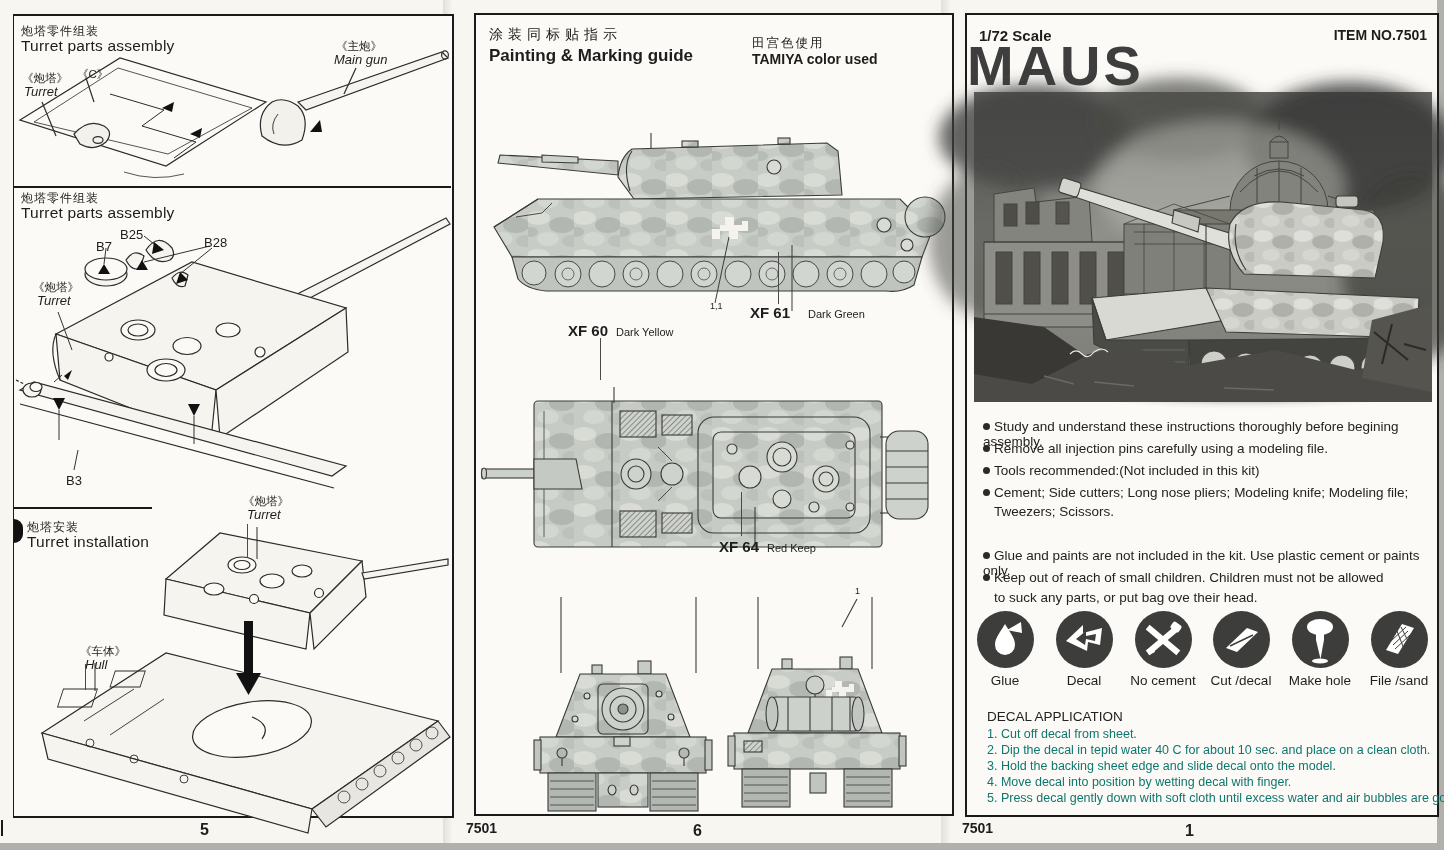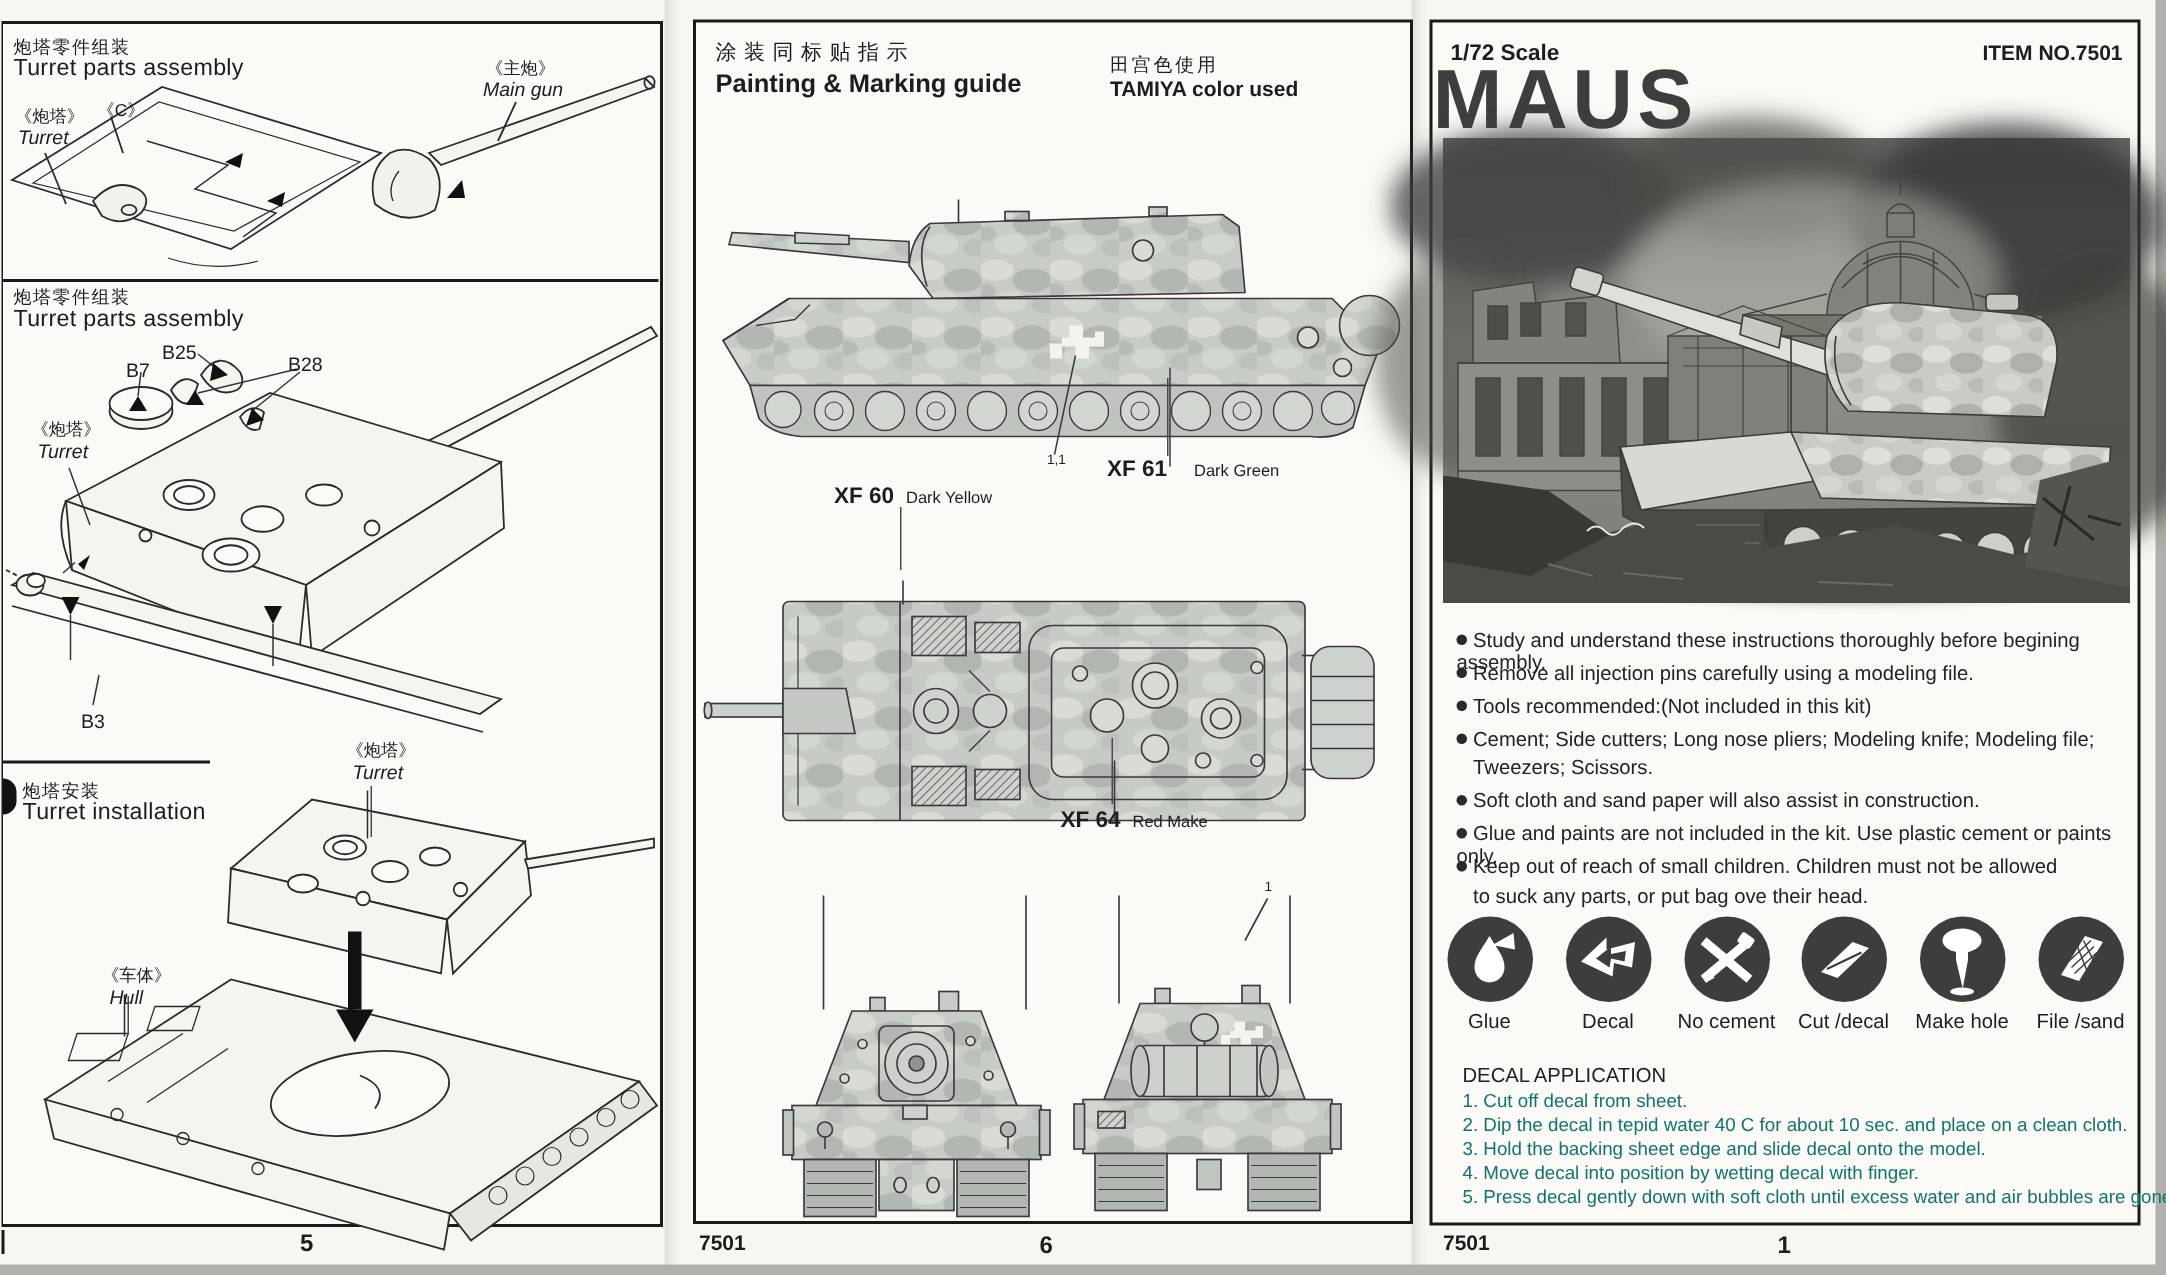--- a/index.html
+++ b/index.html
@@ -1,19 +1,19 @@
 <!DOCTYPE html>
 <html><head>
 <meta charset="utf-8">
 <style>
   html,body{margin:0;padding:0;background:#b1b0aa;}
   #sheet{position:relative;width:1444px;height:850px;overflow:hidden;
          font-family:"Liberation Sans","DejaVu Sans",sans-serif;color:#1d1d1d;}
   #paper{position:absolute;left:0;top:0;width:1437px;height:843px;background:#f7f6f1;}
-  .panel{position:absolute;background:#fbfaf6;border:2px solid #1a1a1a;box-sizing:border-box;}
+  .panel{position:absolute;background:#fbfaf6;border:2px solid #1a1a1a;box-sizing:border-box;margin-left:12px;}
   .crease{position:absolute;top:0;height:843px;width:18px;
           background:linear-gradient(to right,rgba(90,90,85,.14),rgba(255,255,255,0) 55%);}
   .lbl{position:absolute;white-space:nowrap;line-height:1.05;}
   .zh{font-size:11.5px;}
   .en{font-size:13px;font-style:italic;}
   .hdr-zh{font-size:12px;letter-spacing:1px;}
   .hdr-en{font-size:15.5px;letter-spacing:.2px;}
   .part{font-size:13px;}
   .code{font-size:15px;font-weight:bold;}
   .cname{font-size:11px;margin-left:6px;}
@@ -326,21 +326,21 @@
       <line x1="404" y1="80" x2="446" y2="80" fill="none"></line>
       <line x1="404" y1="96" x2="446" y2="96" fill="none"></line>
       <line x1="404" y1="112" x2="446" y2="112" fill="none"></line>
       <line x1="398" y1="50" x2="406" y2="50" fill="none"></line>
       <line x1="398" y1="126" x2="406" y2="126" fill="none"></line>
       <line x1="132" y1="0" x2="132" y2="16" fill="none"></line>
       <line x1="273" y1="160" x2="273" y2="120" fill="none"></line>
     </g>
   </svg>
   <div class="lbl code" style="left:243px;top:524px">XF 64</div>
-  <div class="lbl cname" style="left:285px;top:528px">Red Make</div>
+  <div class="lbl cname" style="left:285px;top:528px">Red Keep</div>
 
   <svg width="190" height="212" style="left:52px;top:582px" viewBox="0 0 190 212">
     <g stroke="#3a3a3a" stroke-width="1.1">
       <line x1="33" y1="0" x2="33" y2="76" fill="none"></line>
       <line x1="168" y1="0" x2="168" y2="76" fill="none"></line>
       <rect x="64" y="68" width="10" height="9" fill="#c7ccc6"></rect>
       <rect x="110" y="64" width="13" height="13" fill="#c7ccc6"></rect>
       <polygon points="52,77 138,77 162,140 28,140" fill="url(#cA)"></polygon>
       <rect x="70" y="87" width="50" height="50" rx="5" fill="url(#cA)"></rect>
       <circle cx="95" cy="112" r="21" fill="#ccd1cb"></circle>
@@ -517,21 +517,20 @@
     <path d="M400,240 l34,28 M418,232 l-10,40 M430,252 l22,6" stroke="#2c2a28" stroke-width="2" fill="none"></path>
     <path d="M70,284 l30,8 M120,290 l40,4 M250,296 l50,2" stroke="#6b6962" stroke-width="1.5" fill="none"></path>
     <path d="M96,262 q6,-6 12,0 q6,6 12,-2 q8,-6 14,0" stroke="#e9e9e3" stroke-width="1.2" fill="none"></path>
   </svg>
 
   <div class="note-line" style="top:404px"><span class="dot"></span><span>Study and understand these instructions thoroughly before begining assembly.</span></div>
   <div class="note-line" style="top:426px"><span class="dot"></span><span>Remove all injection pins carefully using a modeling file.</span></div>
   <div class="note-line" style="top:448px"><span class="dot"></span><span>Tools recommended:(Not included in this kit)</span></div>
   <div class="note-line" style="top:470px"><span class="dot"></span><span>Cement; Side cutters; Long nose pliers; Modeling knife; Modeling file;</span></div>
   <div class="note-line cont" style="top:489px"><span>Tweezers; Scissors.</span></div>
-  <div class="note-line" style="top:511px"><span class="dot"></span><span>Soft cloth and sand paper will also assist in construction.</span></div>
   <div class="note-line" style="top:533px"><span class="dot"></span><span>Glue and paints are not included in the kit. Use plastic cement or paints only.</span></div>
   <div class="note-line" style="top:555px"><span class="dot"></span><span>Keep out of reach of small children. Children must not be allowed</span></div>
   <div class="note-line cont" style="top:575px"><span>to suck any parts, or put bag ove their head.</span></div>
 
   <div class="icon-cell" style="left:-2px;top:596px">
     <div class="icon-circle">
       <svg width="57" height="57" style="position:static" viewBox="0 0 57 57">
         <path d="M28,13 C22,23 18,27 18,34 a10,10 0 0 0 20,0 C38,27 34,23 28,13 Z" fill="#fff"></path>
         <polygon points="44,11 30,19 45,22" fill="#fff"></polygon>
       </svg></div>

